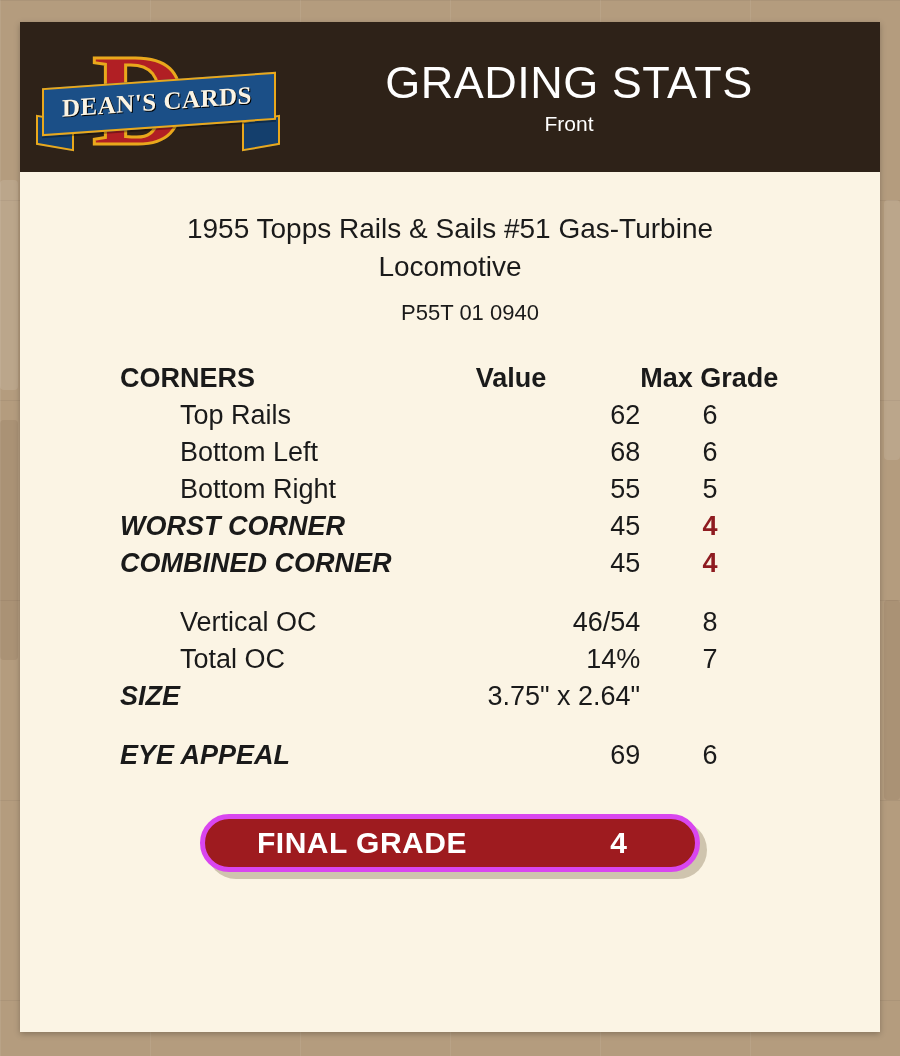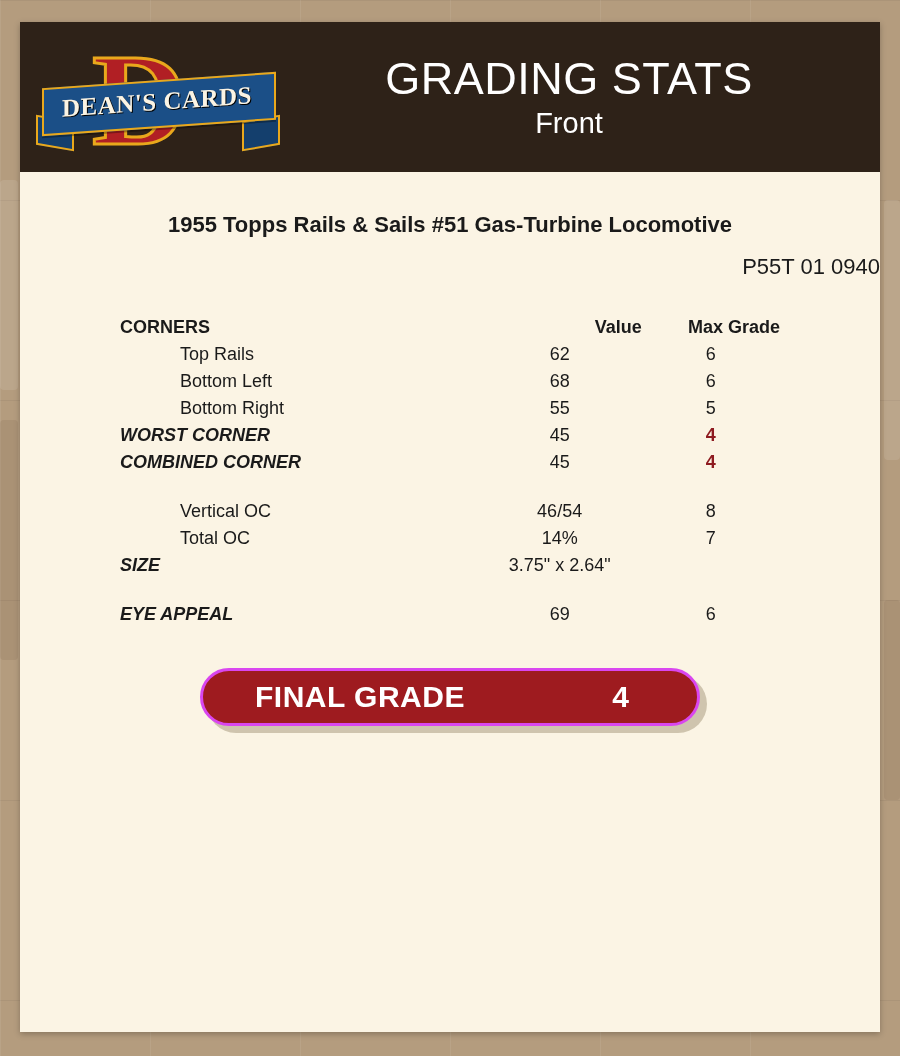--- a/index.html
+++ b/index.html
@@ -113,88 +113,88 @@
     text-align: center;
     color: #ffffff;
     padding-right: 32px;
   }
   .header-titles .main-title {
     font-size: 45px;
     letter-spacing: 0.5px;
     line-height: 1.05;
   }
   .header-titles .sub-title {
-    font-size: 29px;
+    font-size: 21px;
     margin-top: 6px;
     line-height: 1.05;
   }
 
   .body-area {
     padding: 0;
     position: relative;
     height: 860px;
   }
 
   .card-title {
     text-align: center;
-    font-size: 22px;
-    font-weight: bold;
+    font-size: 28px;
+    font-weight: normal;
     color: #1a1a1a;
     padding: 38px 95px 0 95px;
     line-height: 1.35;
   }
   .card-code {
-    text-align: right;
+    text-align: center;
     font-size: 22px;
     color: #1a1a1a;
     margin-top: 14px;
     padding-left: 40px;
   }
 
   table.stats {
     margin: 34px auto 0 auto;
     width: 660px;
     border-collapse: collapse;
   }
   table.stats td {
-    font-size: 18px;
+    font-size: 27px;
     color: #1a1a1a;
     padding: 3px 0;
     vertical-align: middle;
   }
   td.label        { width: 330px; text-align: left; padding-left: 18px; }
   td.label.indent { padding-left: 60px; }
   td.label.bold   { font-weight: bold; font-style: italic; }
-  td.value        { width: 180px; text-align: center; }
+  td.value        { width: 180px; text-align: right; }
   td.grade        { width: 150px; text-align: center; }
   td.grade.low    { color: #8e1b20; font-weight: bold; }
   tr.spacer td    { height: 22px; padding: 0; }
   td.head         { font-weight: bold; }
-  td.head.center  { text-align: right; }
+  td.head.center  { text-align: left; }
 
   .final-wrap {
     margin: 40px auto 0 auto;
     width: 500px;
     position: relative;
   }
   .final-shadow {
     position: absolute;
     left: 7px;
     top: 7px;
     width: 500px;
     height: 58px;
     background: #cfc4ae;
     border-radius: 29px;
   }
   .final-grade {
     position: relative;
     width: 500px;
     height: 58px;
     background: #9e1b1f;
-    border: 3px solid #d946ef;
+    border: 5px solid #d946ef;
     border-radius: 29px;
     box-sizing: border-box;
     display: flex;
     align-items: center;
     color: #ffffff;
     font-weight: bold;
     font-size: 30px;
     gap: 48px;
   }
   .final-grade .fg-label { margin-left: 52px; letter-spacing: 0.5px; }

